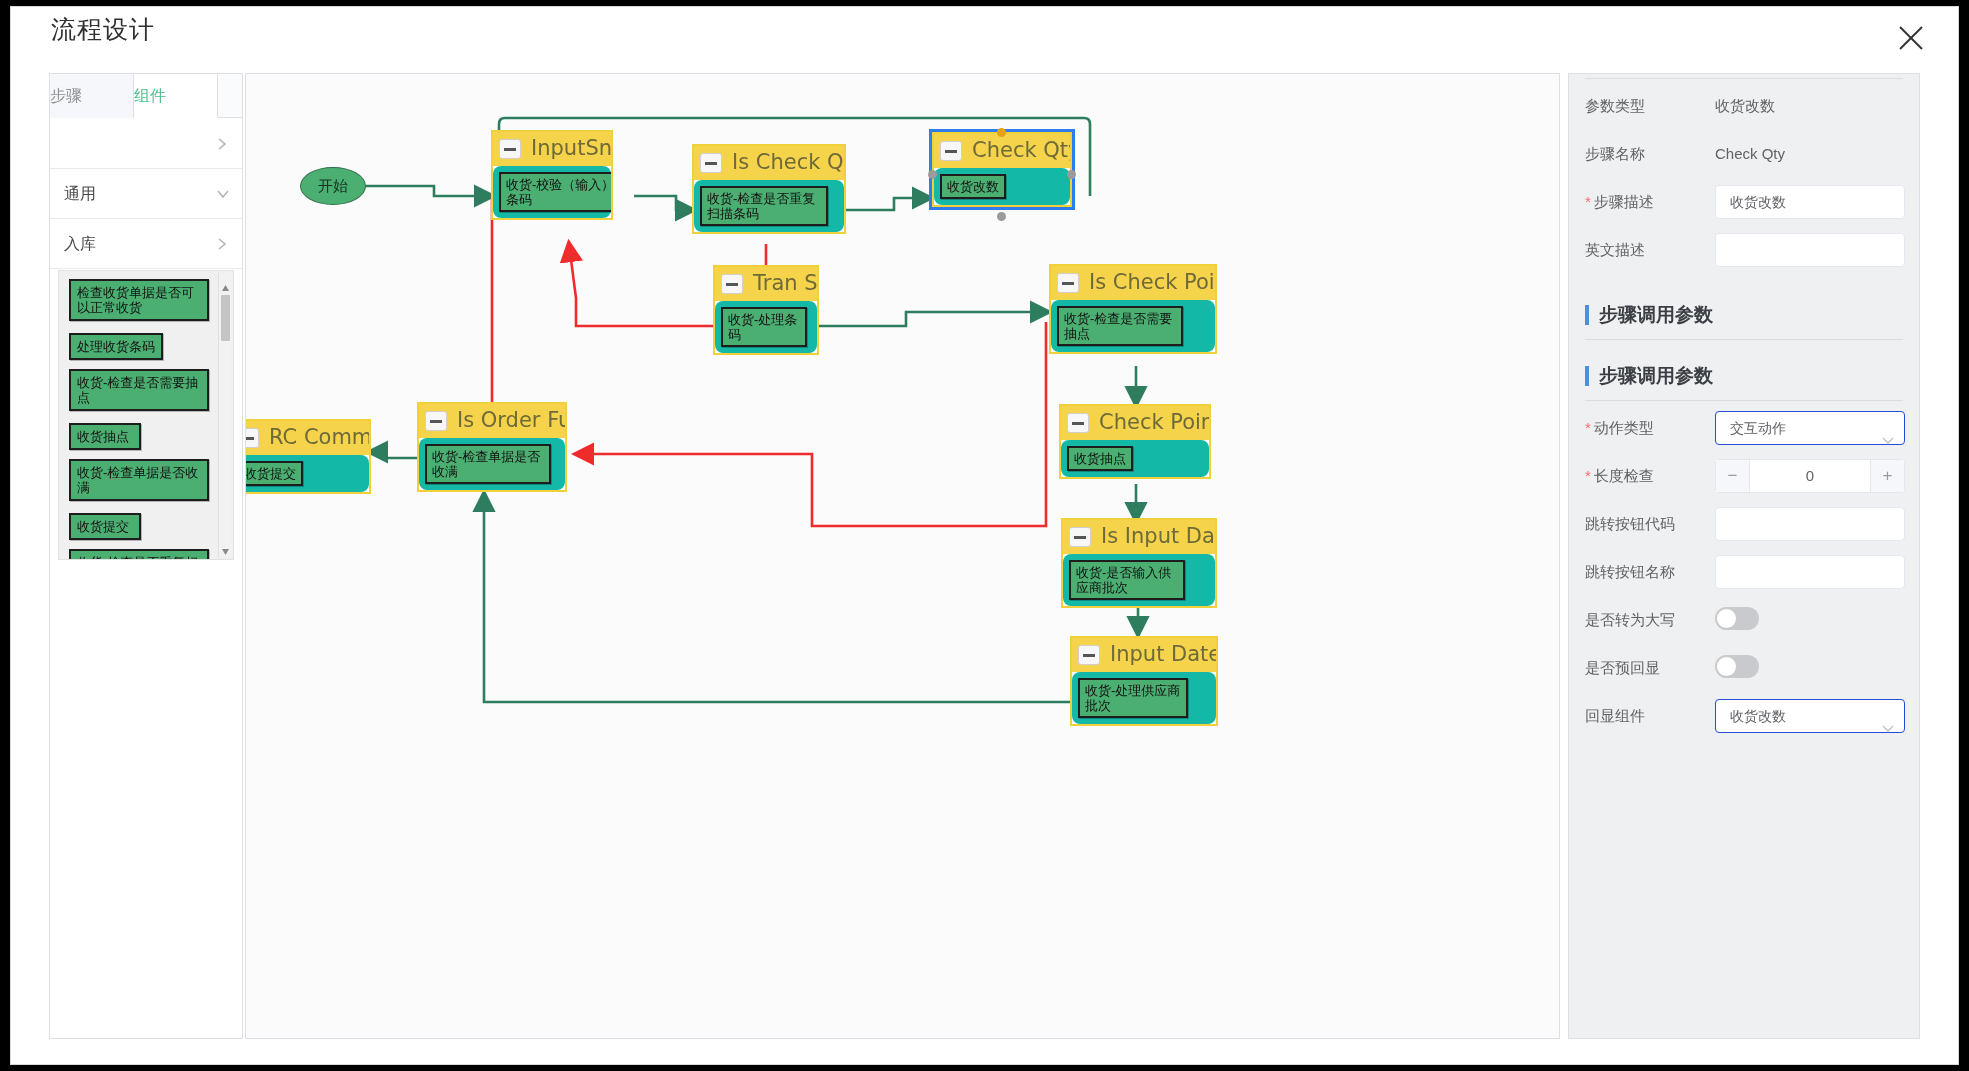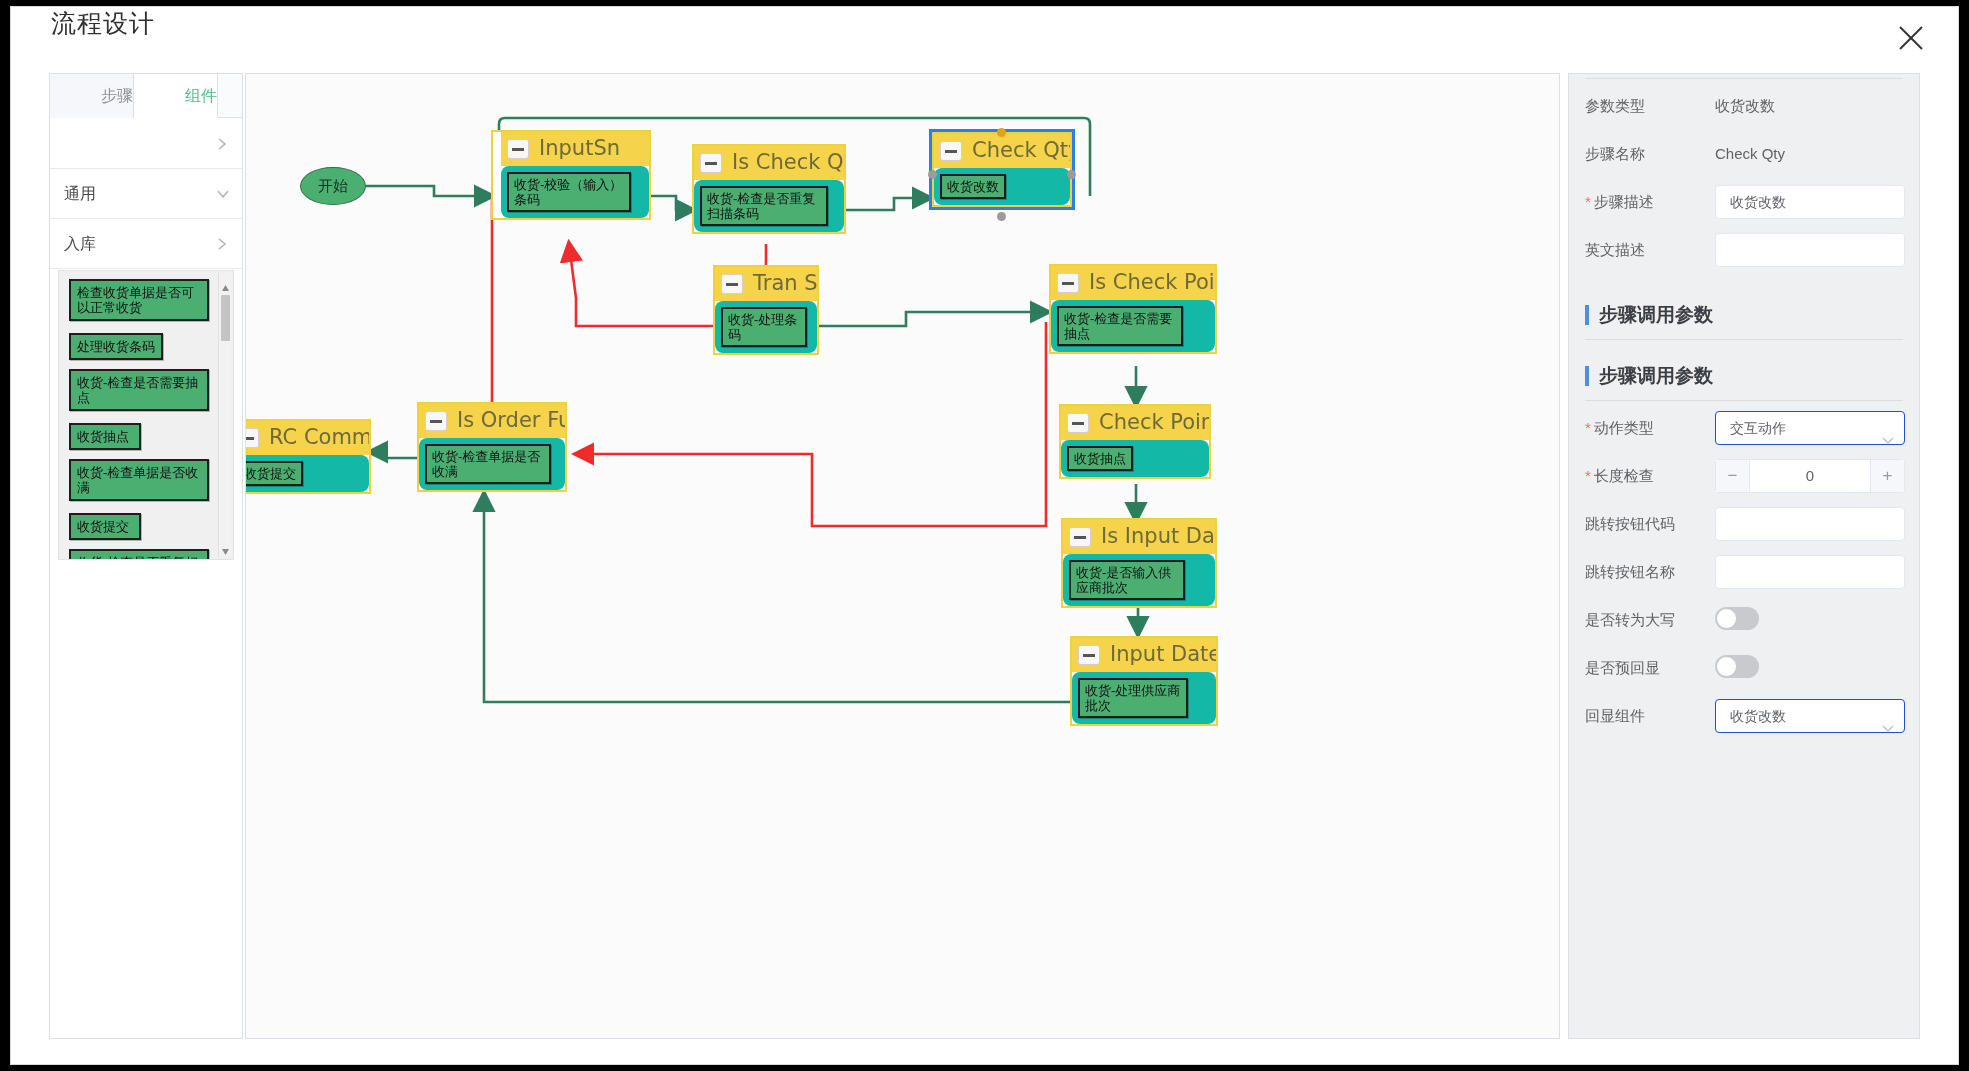--- a/index.html
+++ b/index.html
@@ -17,21 +17,21 @@
     background: #ffffff;
     border: 1px solid #d9d9d9;
     overflow: hidden;
   }
   
   .dialog-header {
     position: absolute; left: 0; top: 0; width: 100%; height: 66px;
     background: #fff;
   }
   .dialog-title {
-    position: absolute; left: 40px; top: 0;
+    position: absolute; left: 40px; top: 6px;
     font-size: 25px; color: #303133; letter-spacing: 1px;
   }
   .close-btn {
     position: absolute; right: 28px; top: 12px;
     width: 38px; height: 38px; cursor: pointer;
   }
   .close-btn svg { display: block; }
   
   .body-wrap {
     position: absolute; left: 0; top: 66px; right: 0; bottom: 0;
@@ -40,21 +40,21 @@
   .left-panel {
     position: absolute; left: 38px; top: 0; width: 194px; bottom: 25px;
     border: 1px solid #dcdfe6; background: #fff;
   }
   .tabs {
     position: relative; height: 44px; border-bottom: 1px solid #dcdfe6;
     background: #fafbfc;
   }
   .tab {
     position: absolute; top: 0; height: 44px; line-height: 44px;
-    width: 84px; text-align: right;
+    width: 84px; text-align: left;
     font-size: 16px; color: #909399; cursor: pointer;
     border-right: 1px solid #dcdfe6;
     background: #f5f7fa;
   }
   .tab.t0 { left: 0; }
   .tab.t1 { left: 84px; color: #4bbf8a; background: #fff; border-bottom: 1px solid #fff; }
   .accordion { position: absolute; top: 45px; left: 0; right: 0; }
   .acc-row {
     position: relative; height: 50px; line-height: 50px;
     border-bottom: 1px solid #e8eaec;
@@ -312,21 +312,21 @@
             <path d="M468,252 L330,252 L330,224 L323,170" marker-end="url(#ar)"></path>
 
             <path d="M246,122 L246,352 L246,360" marker-end="url(#ar)"></path>
 
             <path d="M800,248 L800,452 L566,452 L566,380 L330,380" marker-end="url(#ar)"></path>
           </g>
         </svg>
 
         <div class="start-node" style="left:54px; top:93px;">开始</div>
 
-        <div class="node" style="left:245px; top:56px; width:160px;padding-left:8px;">
+        <div class="node" style="left:245px; top:56px; width:122px;">
           <div class="node-head">
             <div class="collapse-btn"></div>
             <div class="node-title">InputSn</div>
           </div>
           <div class="node-body">
             <div class="node-chip" style="width:124px;">收货-校验（输入）条码</div>
           </div>
         </div>
 
         <div class="node" style="left:446px; top:70px; width:154px;">

